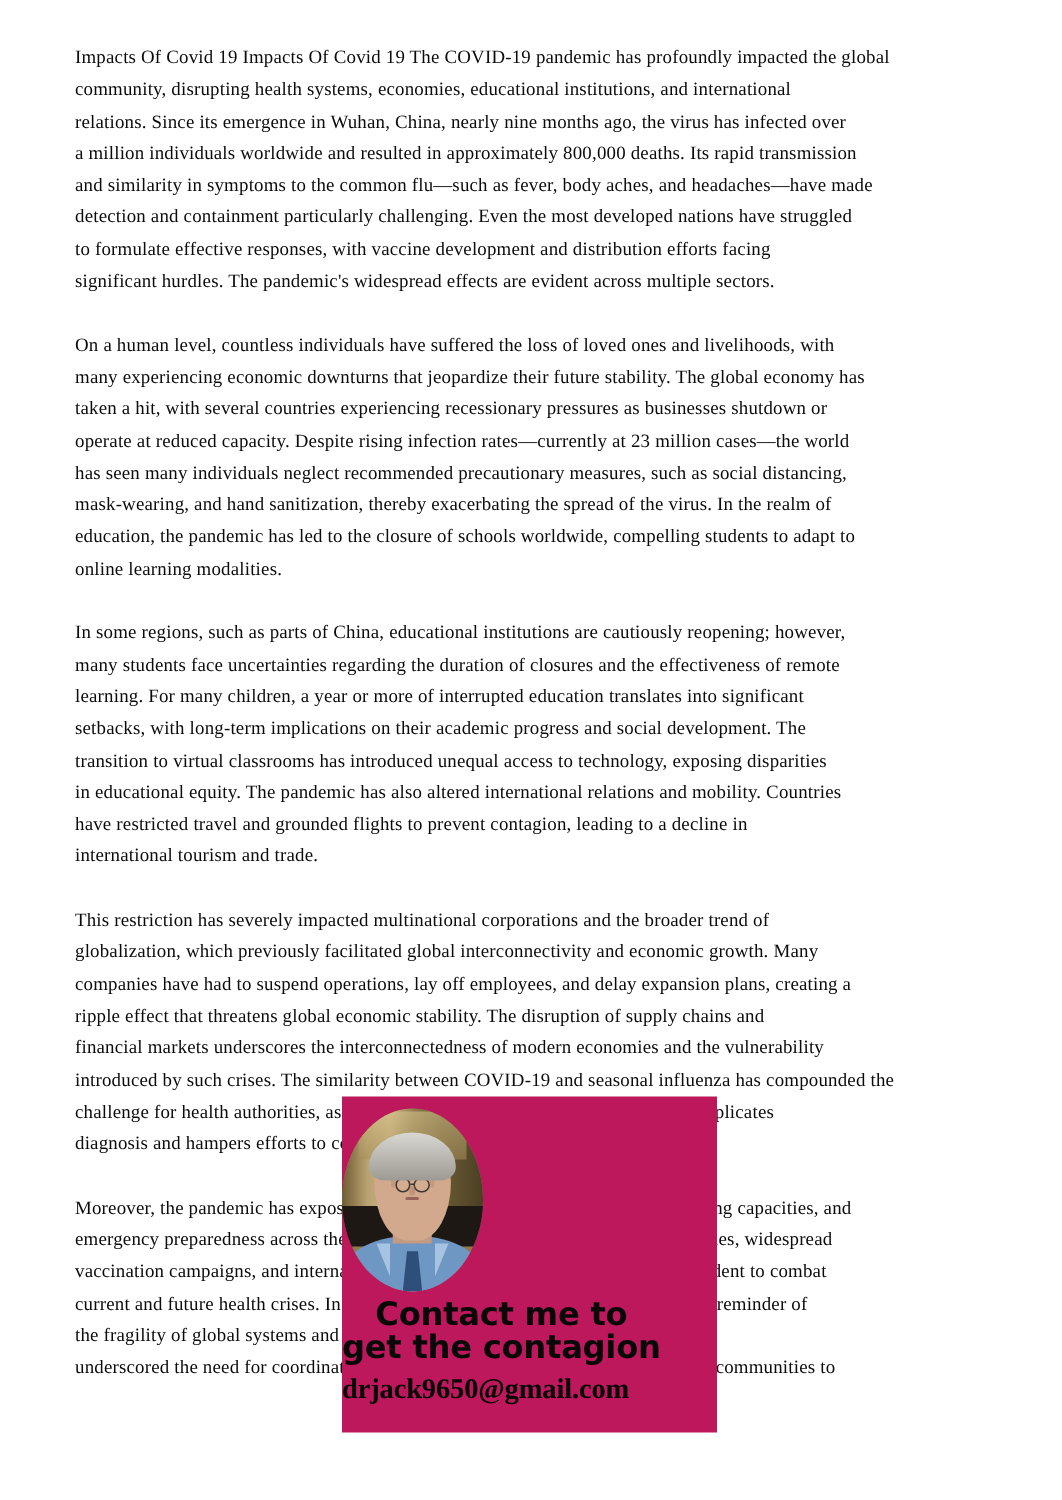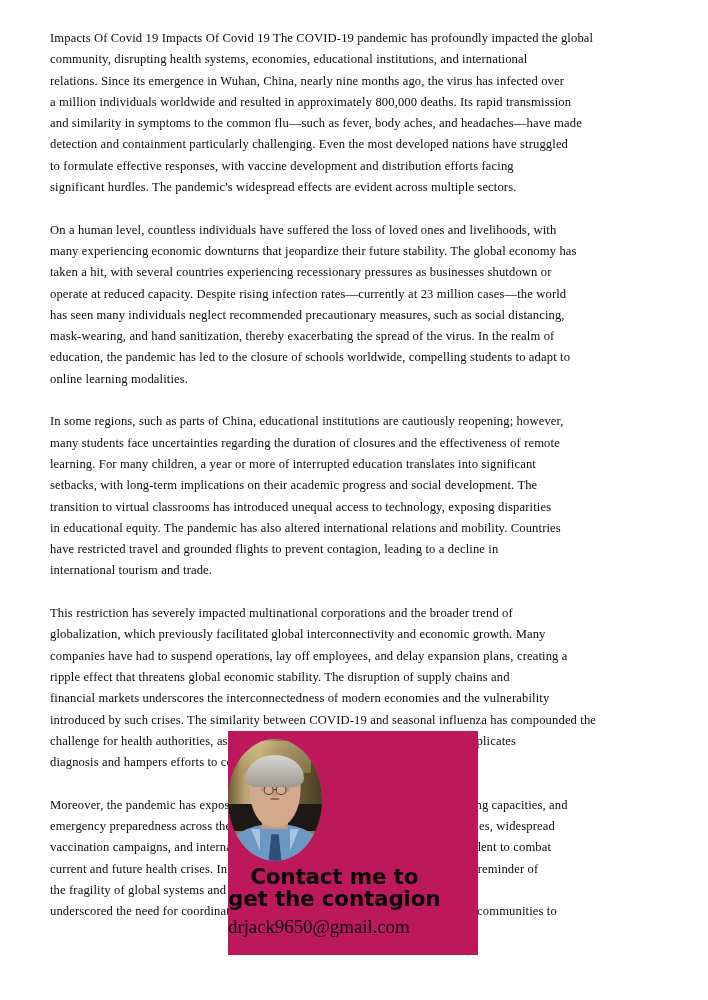--- a/index.html
+++ b/index.html
@@ -181,21 +181,21 @@
     font-weight: bold;
     font-size: 21.5px;
     color: #080808;
     letter-spacing: -0.2px;
     display: block;
   }
   #overlay-email {
     display: block;
     margin-top: 6px;
     font-family: "Liberation Serif", "DejaVu Serif", serif;
-    font-weight: normal;
+    font-weight: bold;
     font-size: 19px;
     color: #060606;
     letter-spacing: -0.1px;
     text-align: center;
   }
 </style>
 </head>
 <body>
 
 <div id="page">

